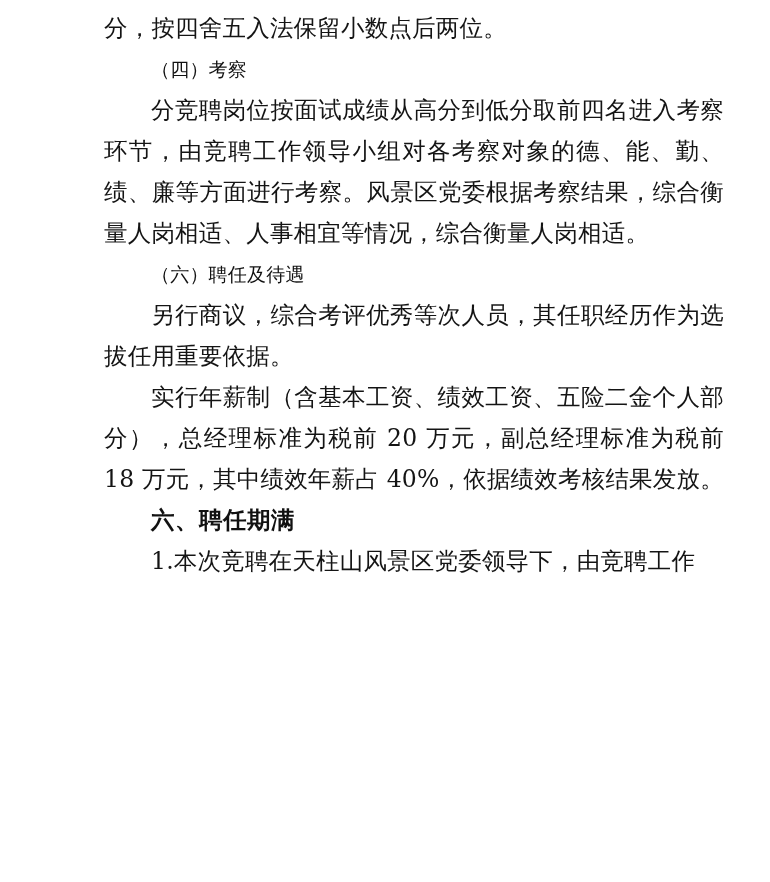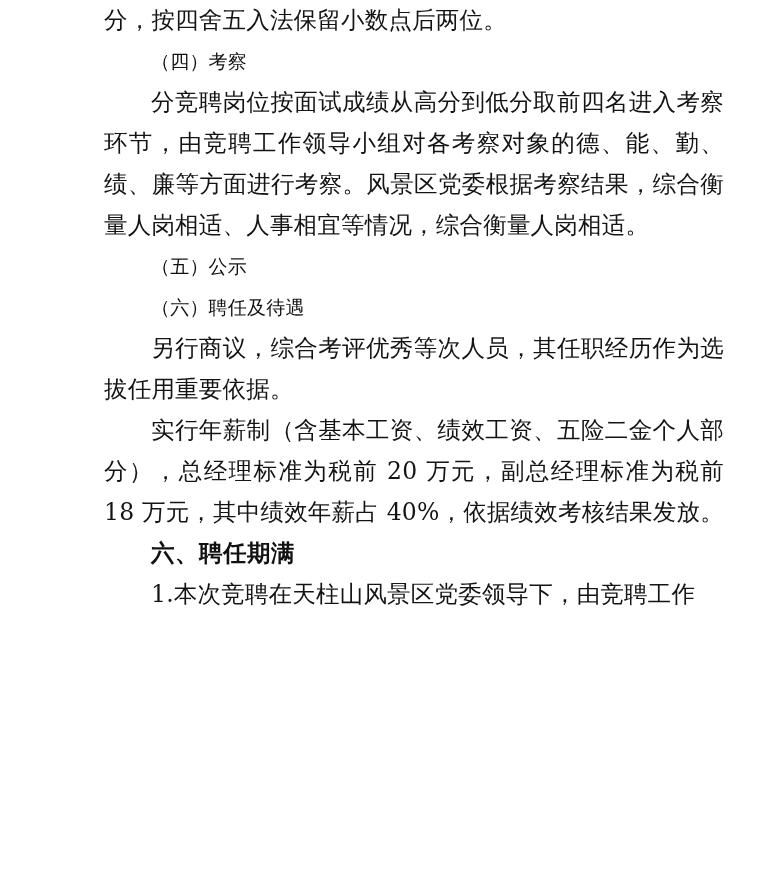--- a/index.html
+++ b/index.html
@@ -13,21 +13,21 @@
     overflow: hidden;
     font-family: "DejaVu Serif", "Liberation Serif", serif;
     color: #111111;
   }
   #page {
     position: relative;
     width: 770px;
     height: 619px;
     background: #ffffff;
     box-sizing: border-box;
-    padding: 0 46px 0 104px;
+    padding: 8px 46px 0 104px;
   }
   .para {
     font-size: 23.5px;
     line-height: 41px;
     letter-spacing: 0.2px;
     text-align: justify;
     text-justify: inter-ideograph;
     margin: 0;
     color: #141414;
   }
@@ -57,21 +57,20 @@
 <body>
 
 <div id="page">
 
   <p class="para first-line-tight">分，按四舍五入法保留小数点后两位。</p>
 
   <p class="subheading">（四）考察</p>
 
   <p class="para indent">分竞聘岗位按面试成绩从高分到低分取前四名进入考察环节，由竞聘工作领导小组对各考察对象的德、能、勤、绩、廉等方面进行考察。风景区党委根据考察结果，综合衡量人岗相适、人事相宜等情况，综合衡量人岗相适。</p>
 
-  <p class="subheading">（五）公示</p>
 
 
   <p class="subheading">（六）聘任及待遇</p>
 
 
   <p class="para indent">另行商议，综合考评优秀等次人员，其任职经历作为选拔任用重要依据。</p>
 
   <p class="para indent">实行年薪制（含基本工资、绩效工资、五险二金个人部分），总经理标准为税前 20 万元，副总经理标准为税前 18 万元，其中绩效年薪占 40%，依据绩效考核结果发放。</p>
 
 

